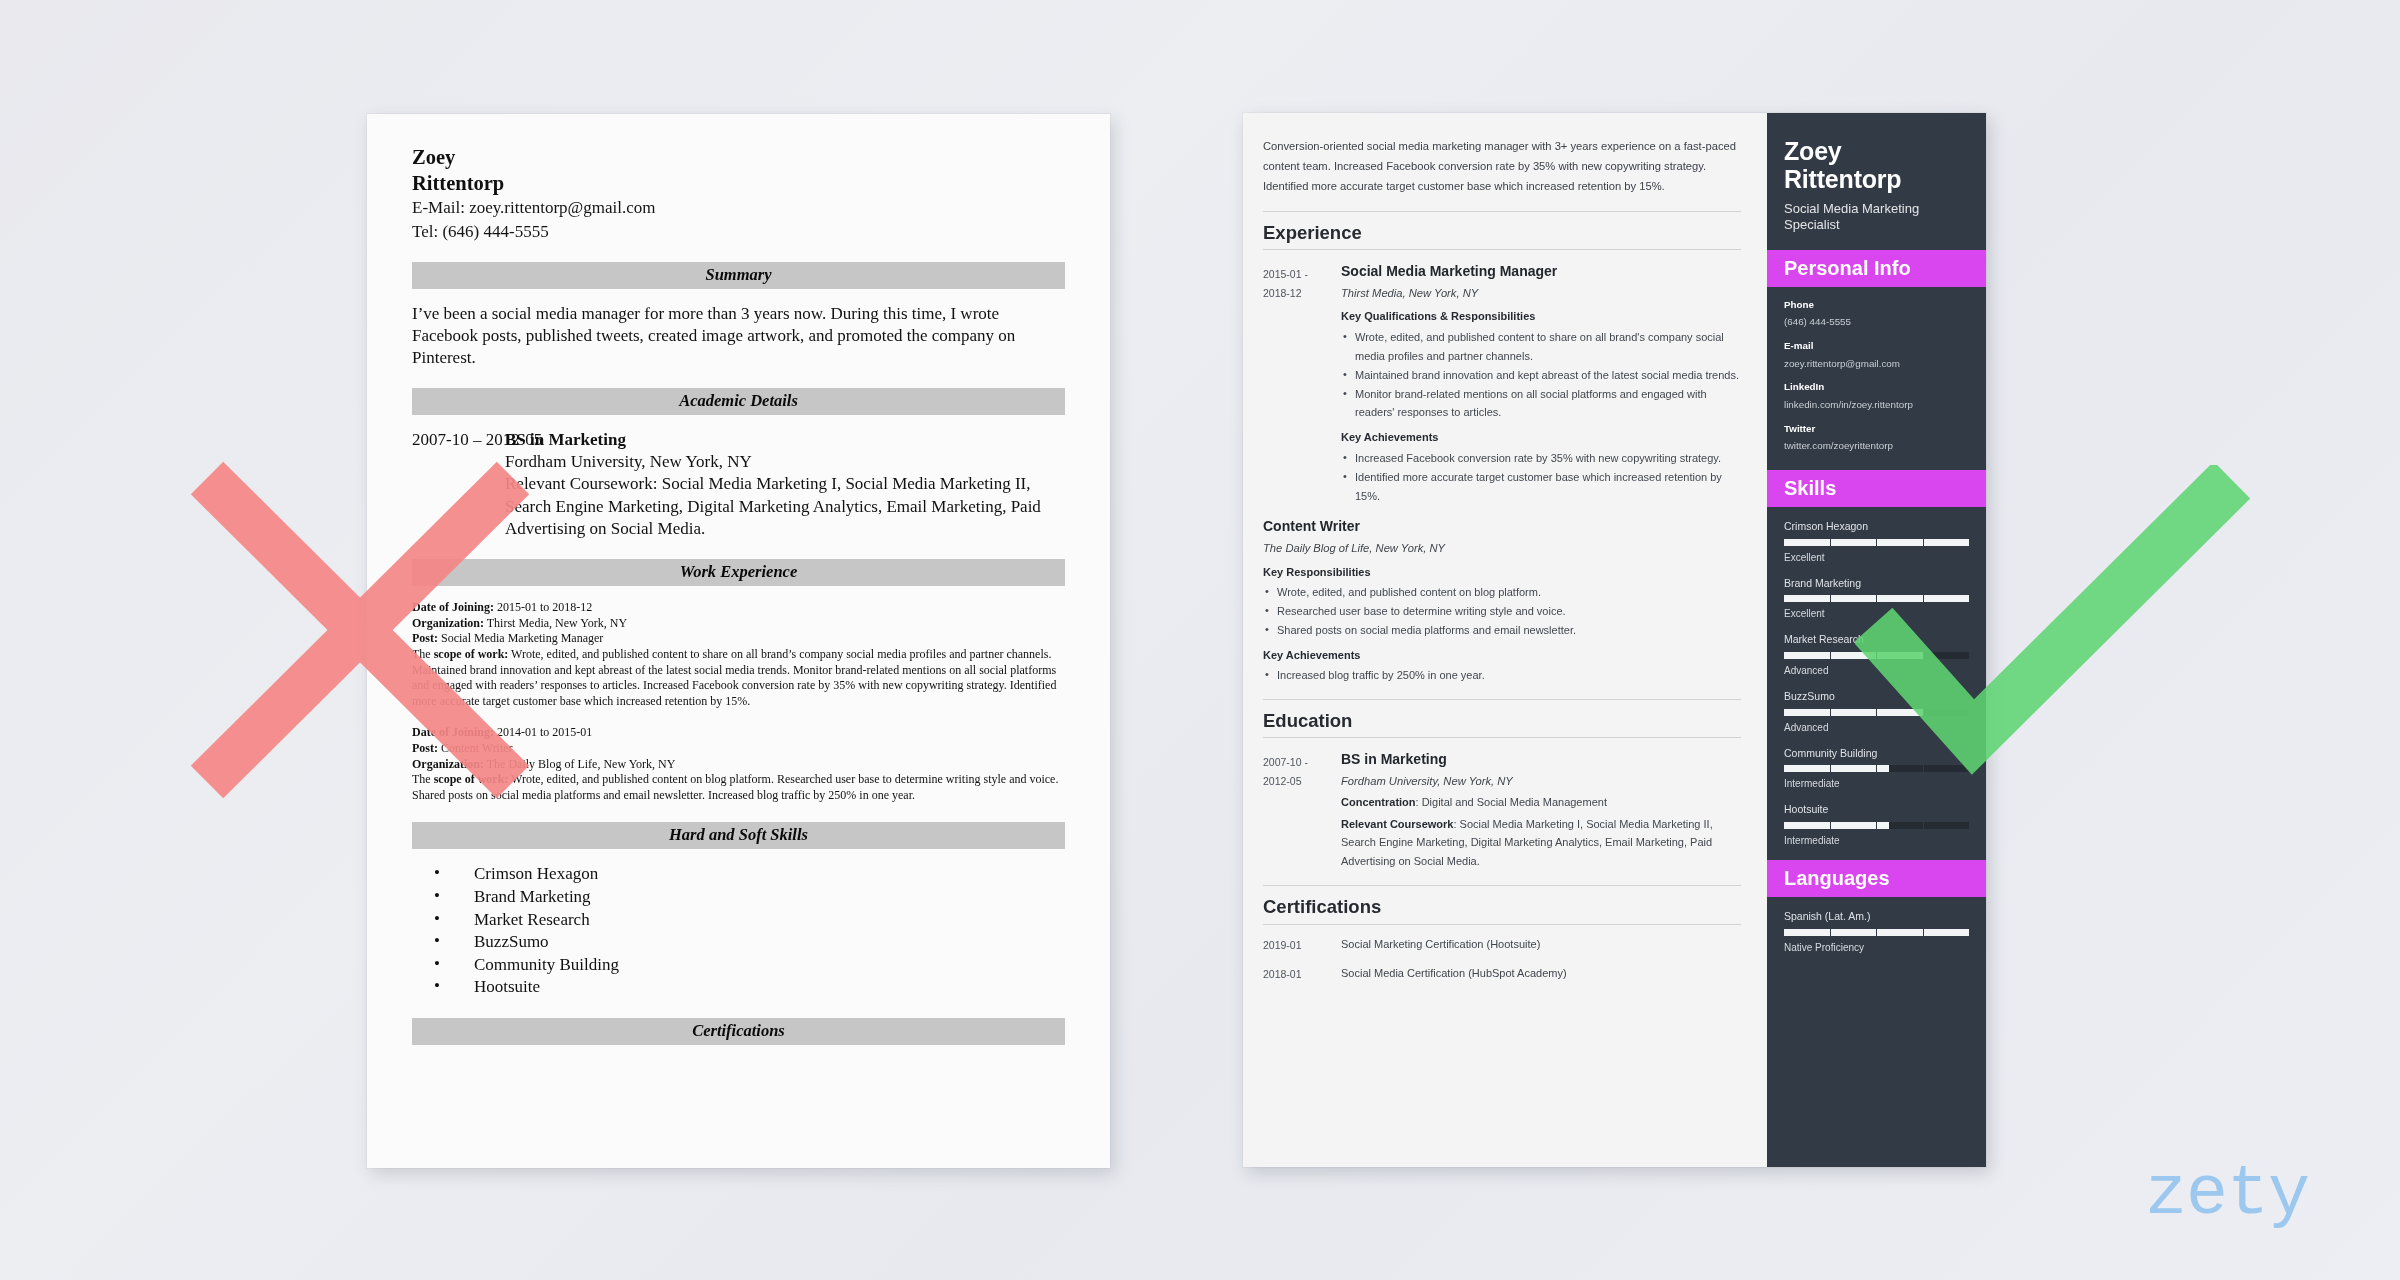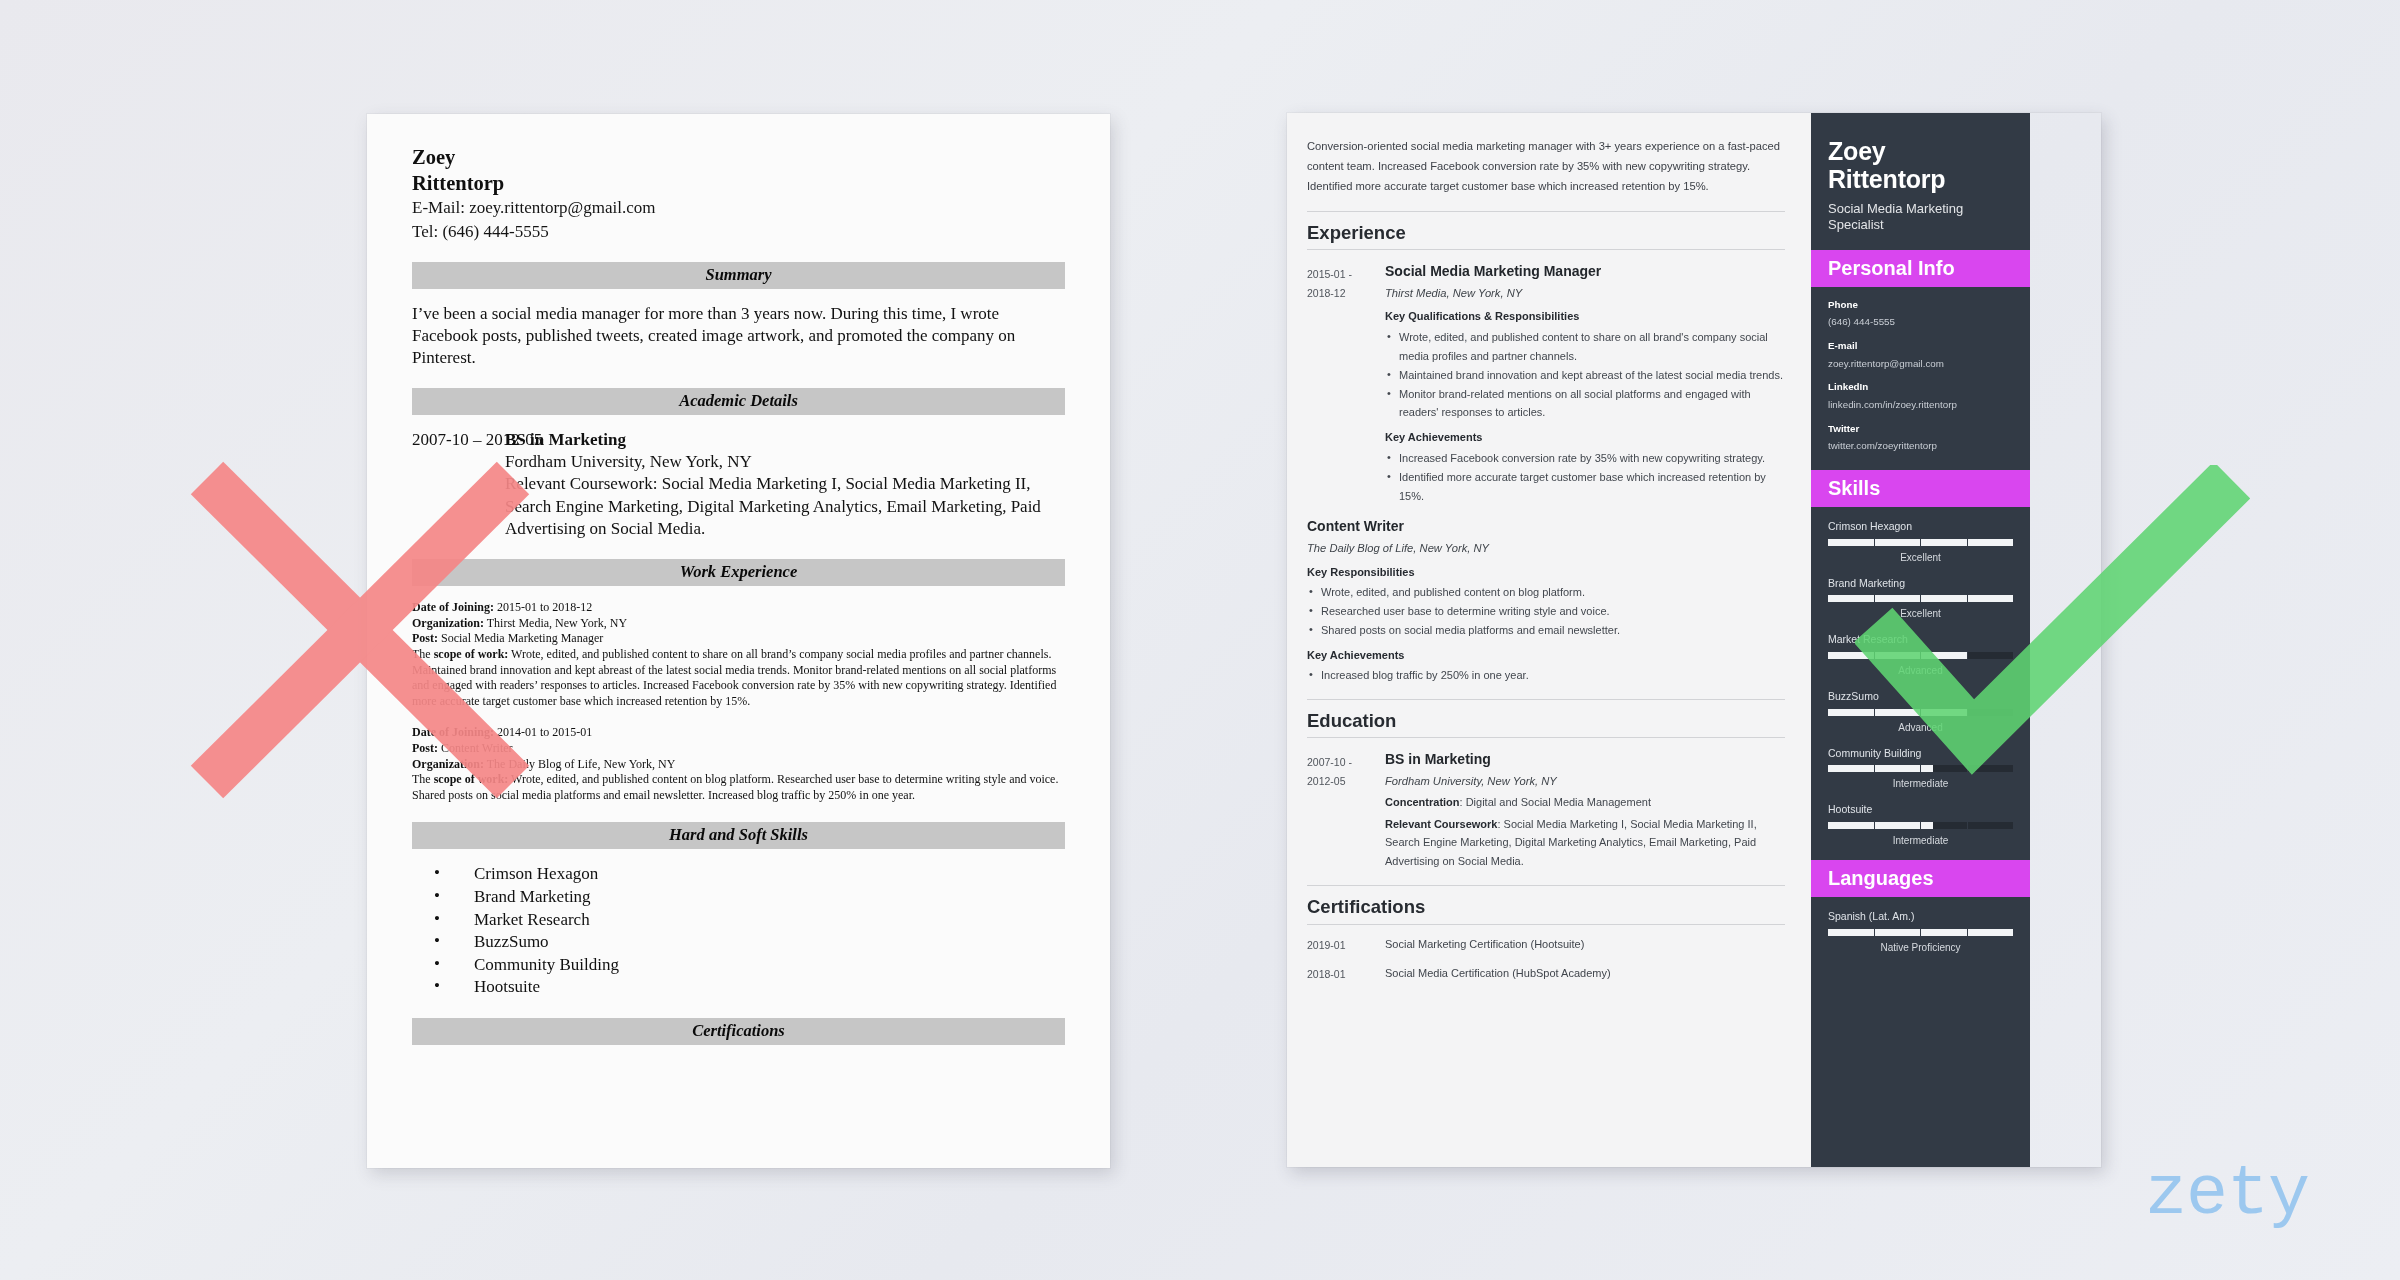--- a/index.html
+++ b/index.html
@@ -35,22 +35,22 @@
   .bedu .beduright { padding-left: 93px; }
   .bwe { font-size: 12px; line-height: 1.3; color: #111; margin-top: 14px; }
   .bwe p { margin: 0; }
   .bskills { list-style: none; margin-top: 14px; }
   .bskills li { font-size: 17px; line-height: 1.33; color: #111; padding-left: 62px; position: relative; }
   .bskills li::before { content: "\2022"; position: absolute; left: 22px; top: -1px; font-size: 17px; }
 
   
   #good-resume {
     position: absolute;
-    left: 1287px; top: 113px;
-    width: 814px; height: 1054px;
+    left: 1243px; top: 113px;
+    width: 743px; height: 1054px;
     display: flex;
     box-shadow: 4px 6px 16px rgba(60,60,80,.20), 0 0 0 1px rgba(0,0,0,.03);
     overflow: hidden;
     font-family: "Liberation Sans", sans-serif;
   }
   #good-main {
     width: 524px; background: #f4f4f5;
     padding: 24px 26px 0 20px;
     overflow: hidden;
   }
@@ -96,21 +96,21 @@
   .s-val { font-size: 9.8px; color: #c9ced5; line-height: 1.5; margin-top: 3px; word-break: break-all; }
   .s-skill { padding: 0 17px; margin-top: 12px; }
   .s-skill-name { font-size: 10.5px; color: #dfe3e8; line-height: 1.4; }
   .s-track {
     height: 7px; background: #252b33; margin-top: 5px; position: relative; overflow: hidden;
   }
   .s-fill { position: absolute; left: 0; top: 0; bottom: 0; background: #f2f4f6; }
   .s-ticks { position: absolute; inset: 0; display: flex; }
   .s-ticks i { flex: 1; border-right: 1px solid #323a45; }
   .s-ticks i:last-child { border-right: none; }
-  .s-level { font-size: 10px; color: #d7dbe0; text-align: center; margin-top: 5px; line-height: 1.3; }
+  .s-level { font-size: 10px; color: #d7dbe0; text-align: left; margin-top: 5px; line-height: 1.3; }
 
   
   #x-mark, #check-mark { position: absolute; pointer-events: none; }
   #x-mark { left: 185px; top: 460px; width: 350px; height: 340px; }
   #check-mark { left: 1855px; top: 465px; width: 395px; height: 315px; }
 
   
   #zety-logo {
     position: absolute; left: 2145px; top: 1160px;
     font-family: Liberation Mono, monospace;

